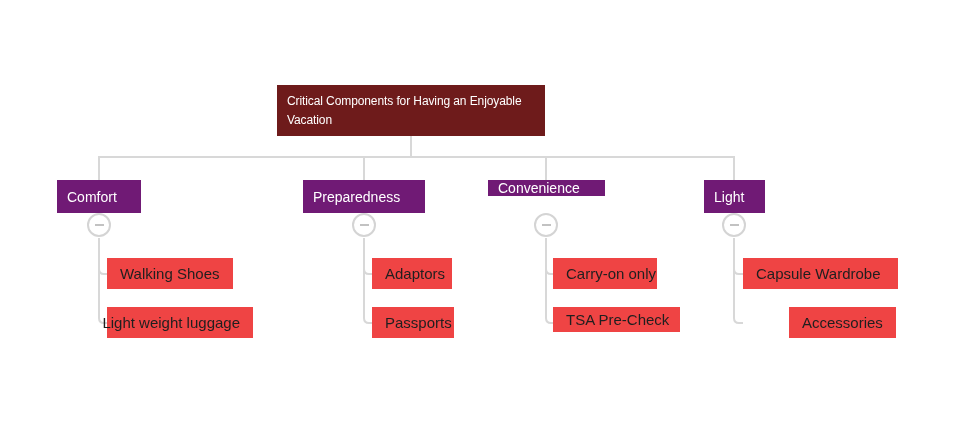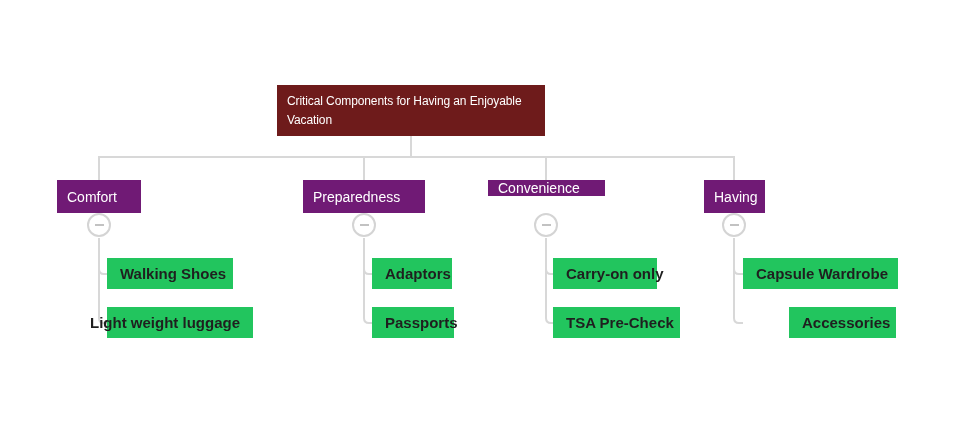--- a/index.html
+++ b/index.html
@@ -37,26 +37,25 @@
     letter-spacing: -0.1px;
   }
   .branch-node {
     background: #701a75;
     color: #ffffff;
     font-size: 14px;
     padding: 8px 10px;
     white-space: nowrap;
   }
   .leaf-node {
-    background: #22c55e;
+    background: #ef4444;
     color: #1F1F1F;
     font-size: 15px;
     padding: 0 13px;
     white-space: nowrap;
-    font-weight: bold;
   }
   .toggle {
     position: absolute;
     box-sizing: border-box;
     width: 24px;
     height: 24px;
     border: 2px solid #D4D4D4;
     border-radius: 50%;
     background: #ffffff;
     display: flex;
@@ -117,26 +116,26 @@
 
   <div class="node branch-node" style="left:488px; top:180px; width:117px; height:16px;">
     <span>Convenience</span>
   </div>
   <div class="toggle" style="left:534px; top:213px;">
     <span class="minus"></span>
   </div>
   <div class="node leaf-node" style="left:553px; top:258px; width:104px; height:31px;">
     <span>Carry-on only</span>
   </div>
-  <div class="node leaf-node" style="left:553px; top:307px; width:127px; height:31px;">
+  <div class="node leaf-node" style="left:553px; top:307px; width:127px; height:25px;">
     <span>TSA Pre-Check</span>
   </div>
 
   <div class="node branch-node" style="left:704px; top:180px; width:61px; height:33px;">
-    <span>Having</span>
+    <span>Light</span>
   </div>
   <div class="toggle" style="left:722px; top:213px;">
     <span class="minus"></span>
   </div>
   <div class="node leaf-node" style="left:743px; top:258px; width:155px; height:31px;text-align:center;">
     <span>Capsule Wardrobe</span>
   </div>
   <div class="node leaf-node" style="left:743px; top:307px; width:107px; height:31px;margin-left:46px;">
     <span>Accessories</span>
   </div>

